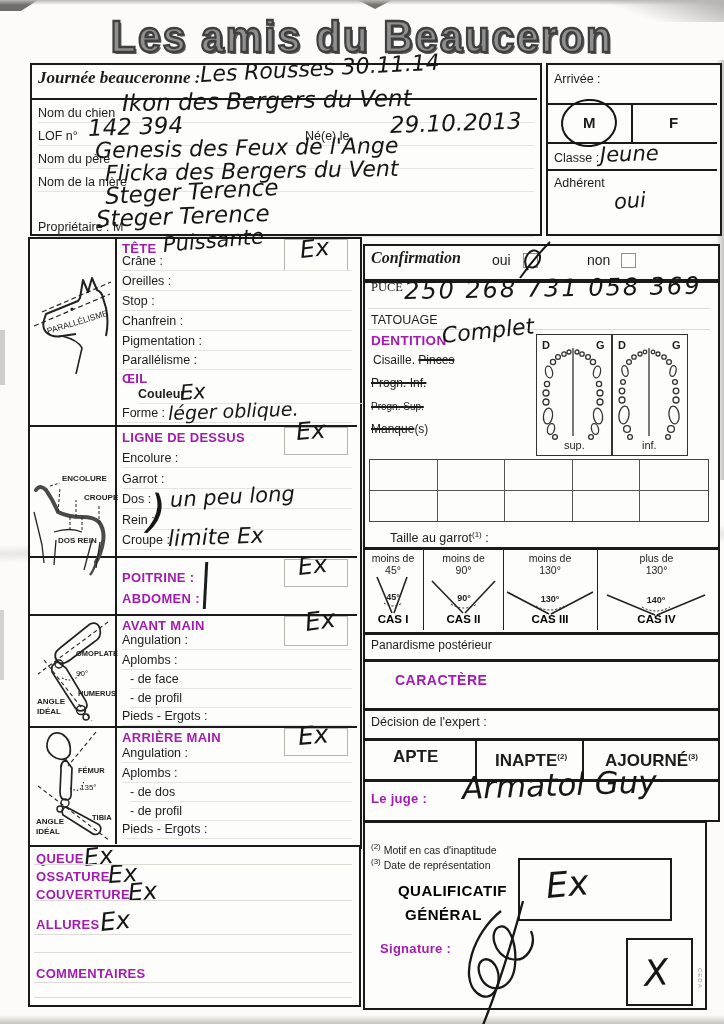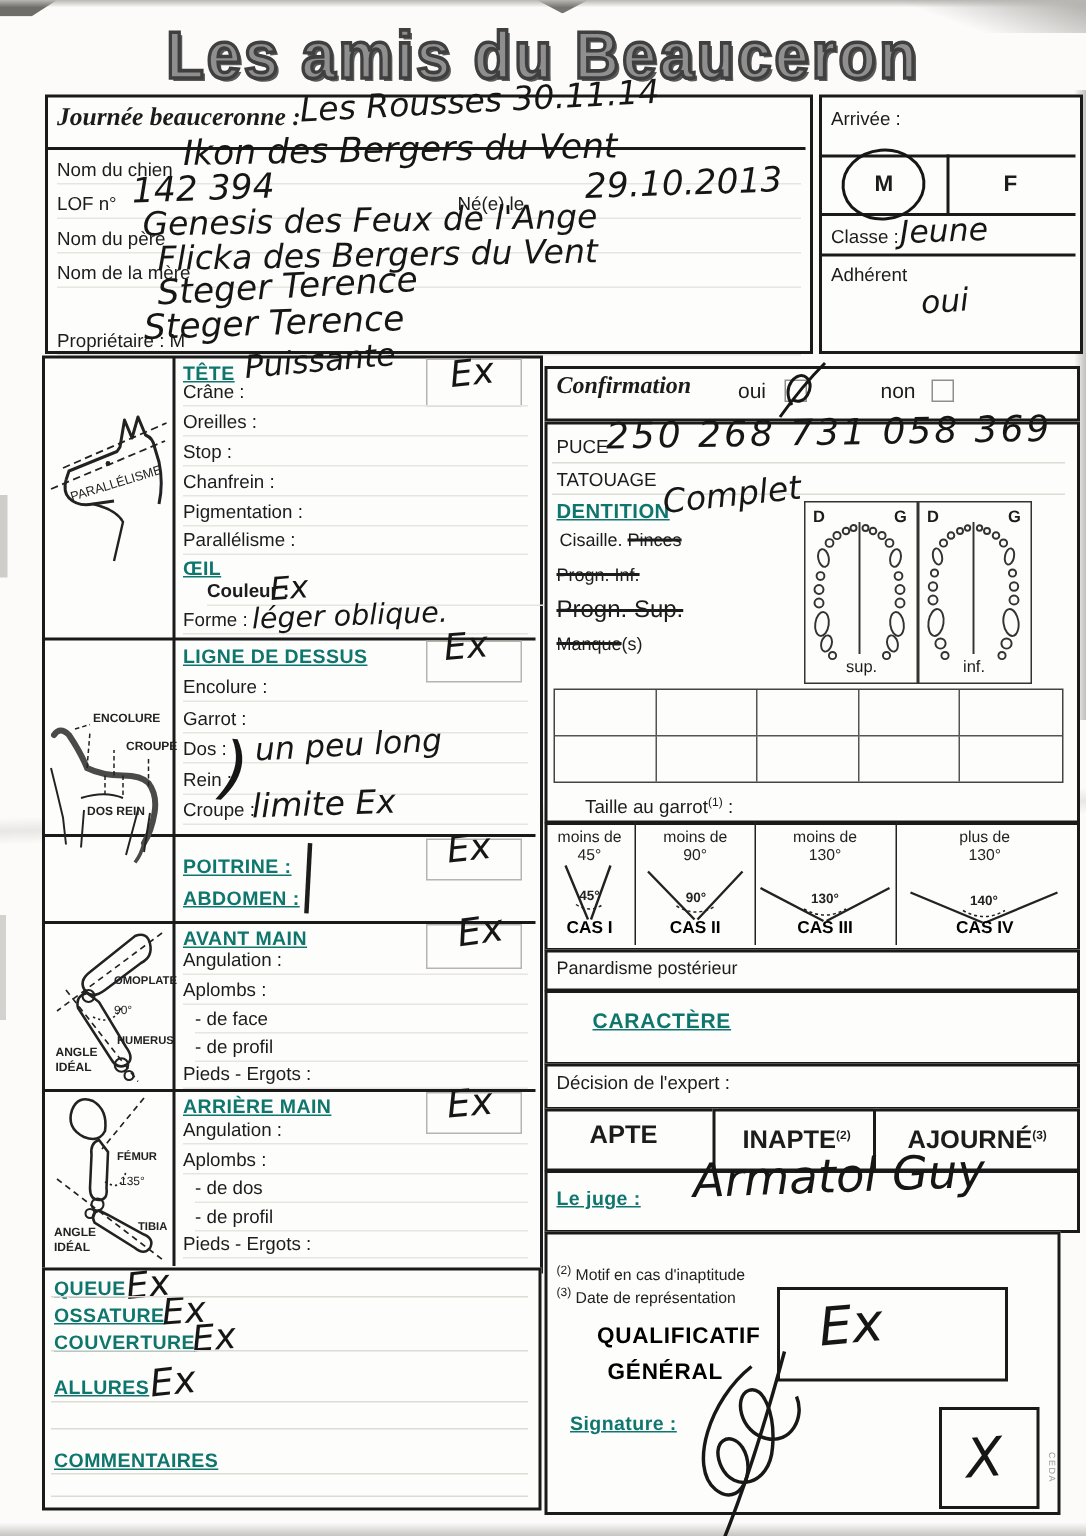--- a/index.html
+++ b/index.html
@@ -5,21 +5,21 @@
   html,body{margin:0;padding:0;}
   body{width:724px;height:1024px;position:relative;background:#9e9c99;font-family:"Liberation Sans",sans-serif;overflow:hidden;}
   #paper{position:absolute;left:0;top:0;width:724px;height:1024px;background:#fcfbf9;}
   .abs{position:absolute;}
   .box{position:absolute;border:2px solid #1a1a1a;}
   .thinbox{position:absolute;border:1.5px solid #333;}
   .lbl{position:absolute;font-size:12.5px;color:#1c1c1c;white-space:nowrap;line-height:15px;}
   .row{position:absolute;font-size:12.5px;color:#1c1c1c;white-space:nowrap;line-height:17px;height:17px;width:230px;border-bottom:1px solid #e7e5df;}
   .hrow{position:absolute;font-size:12.5px;color:#1c1c1c;white-space:nowrap;line-height:18px;height:18px;width:496px;border-bottom:1px solid #e7e5df;}
   .b{font-weight:bold;}
-  .sect{position:absolute;font-size:13px;font-weight:bold;color:#0f766e;white-space:nowrap;letter-spacing:.3px;text-decoration:underline;}
+  .sect{position:absolute;font-size:13px;font-weight:bold;color:#a21caf;white-space:nowrap;letter-spacing:.3px;}
   .hw{position:absolute;font-family:"DejaVu Sans",sans-serif;font-style:italic;color:#161616;white-space:nowrap;transform-origin:left center;}
   .serifit{font-family:"Liberation Serif",serif;font-style:italic;font-weight:bold;}
   .gradebox{position:absolute;border:1px solid #b7b4ae;}
   .cb{position:absolute;width:13px;height:13px;border:1.5px solid #8f8f8f;background:#fdfdfc;}
   .hline{position:absolute;background:#1a1a1a;height:1.5px;}
   .vline{position:absolute;background:#1a1a1a;width:1.5px;}
   .rule{position:absolute;height:1px;background:#dddbd4;}
   .strike{text-decoration:line-through;text-decoration-thickness:1.5px;}
   .sup{font-size:8px;vertical-align:super;}
   .title{position:absolute;top:14px;left:0;width:724px;text-align:center;font-size:41px;font-weight:bold;letter-spacing:2px;color:#8f8f8f;-webkit-text-stroke:2.2px #3f3f3f;text-shadow:2px 2px 0 #5a5a5a;transform:scaleY(1.08);font-family:"Liberation Sans",sans-serif;}
@@ -220,32 +220,32 @@
   <div class="lbl serifit" style="left:371px;top:250px;font-size:16px;">Confirmation</div>
   <div class="lbl" style="left:492px;top:253px;font-size:14px;">oui</div>
   <div class="cb" style="left:523px;top:253px;"></div>
   <svg style="left:508px;top:238px;" width="48" height="46" viewBox="0 0 48 46">
     <path d="M20,32 C12,20 24,8 30,14 C36,20 28,34 20,28 M12,40 C22,26 34,12 42,4" stroke="#161616" stroke-width="2" fill="none"></path>
   </svg>
   <div class="lbl" style="left:587px;top:253px;font-size:14px;">non</div>
   <div class="cb" style="left:621px;top:253px;"></div>
 
   <div class="box" style="left:363px;top:281px;width:353px;height:264px;background:#fdfdfc;"></div>
-  <div class="lbl" style="left:371px;top:291px;">PUCE</div>
+  <div class="lbl" style="left:371px;top:280px;font-family:Liberation Serif, serif;">PUCE</div>
   <div class="hw" style="left:404px;top:277px;font-size:24px;letter-spacing:2px;transform:rotate(-1deg);">250 268 731 058 369</div>
   <div class="rule" style="left:368px;top:308px;width:342px;"></div>
   <div class="lbl" style="left:371px;top:313px;">TATOUAGE</div>
   <div class="rule" style="left:368px;top:329px;width:342px;"></div>
   <div class="sect" style="left:371px;top:333px;font-size:13.5px;">DENTITION</div>
   <div class="hw" style="left:442px;top:323px;font-size:22px;transform:rotate(-6deg);">Complet</div>
   <div class="lbl" style="left:373px;top:353px;font-size:12px;">
     <span>Cisaille. </span><span class="strike">Pinces</span>
   </div>
   <div class="lbl strike" style="left:371px;top:376px;font-size:12px;">Progn. Inf.</div>
-  <div class="lbl strike" style="left:371px;top:399px;font-size:16px;">Progn. Sup.</div>
+  <div class="lbl strike" style="left:371px;top:399px;font-size:10px;">Progn. Sup.</div>
   <div class="lbl" style="left:371px;top:422px;font-size:12px;">
     <span class="strike">Manque</span><span>(s)</span>
   </div>
 
   <div class="thinbox" style="left:536px;top:334px;width:74px;height:120px;"></div>
   <div class="lbl b" style="left:542px;top:338px;font-size:11px;">D</div>
   <div class="lbl b" style="left:596px;top:338px;font-size:11px;">G</div>
   <svg style="left:538px;top:348px;" width="70" height="92" viewBox="0 0 70 92">
     <line x1="35" y1="0" x2="35" y2="88" stroke="#333" stroke-width="1.3"></line>
     <g stroke="#333" stroke-width="1.3" fill="none">

